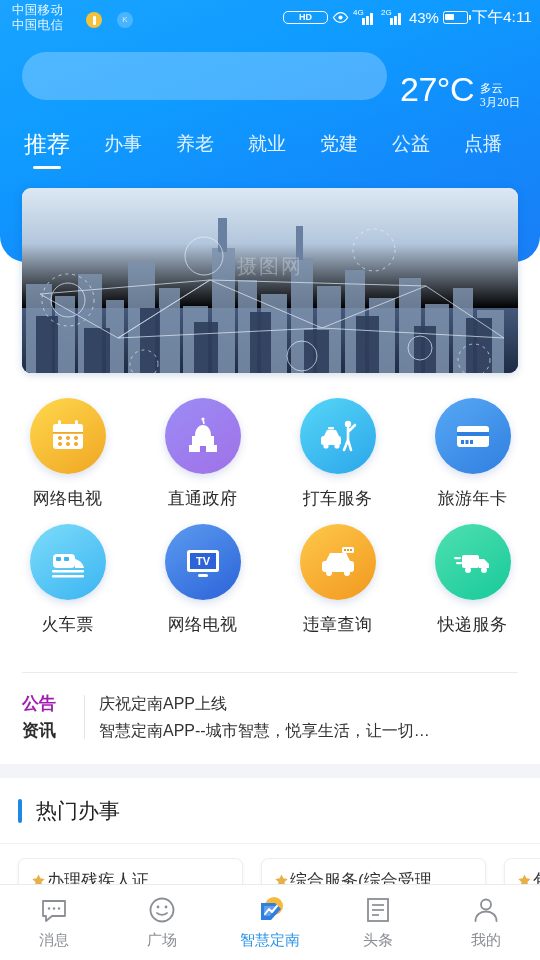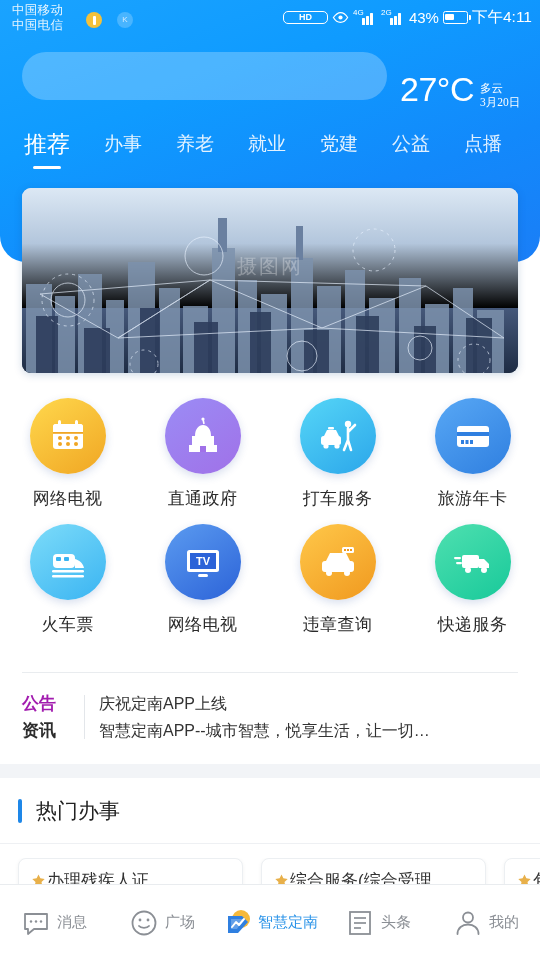--- a/index.html
+++ b/index.html
@@ -164,21 +164,21 @@
   .card-title {
     font-size:17px; color:#333; white-space:nowrap; overflow:hidden; text-overflow:ellipsis;
   }
 
   
   .tabbar {
     position:absolute; left:0; bottom:0; width:540px; height:76px; background:#fff;
     border-top:1px solid #e9ecef; display:flex; z-index:6;
   }
   .tbitem {
-    flex:1; display:flex; flex-direction:row; align-items:center; justify-content:center;
+    flex:1; display:flex; flex-direction:column; align-items:center; justify-content:center;
     cursor:pointer; gap:6px;
   }
   .tbicon { width:30px; height:30px; display:block; }
   .tblabel { font-size:15px; color:#8b8f95; }
   .tbitem.active .tblabel { color:#2a93e8; }
 </style>
 </head>
 <body>
 
 <div class="phone">

